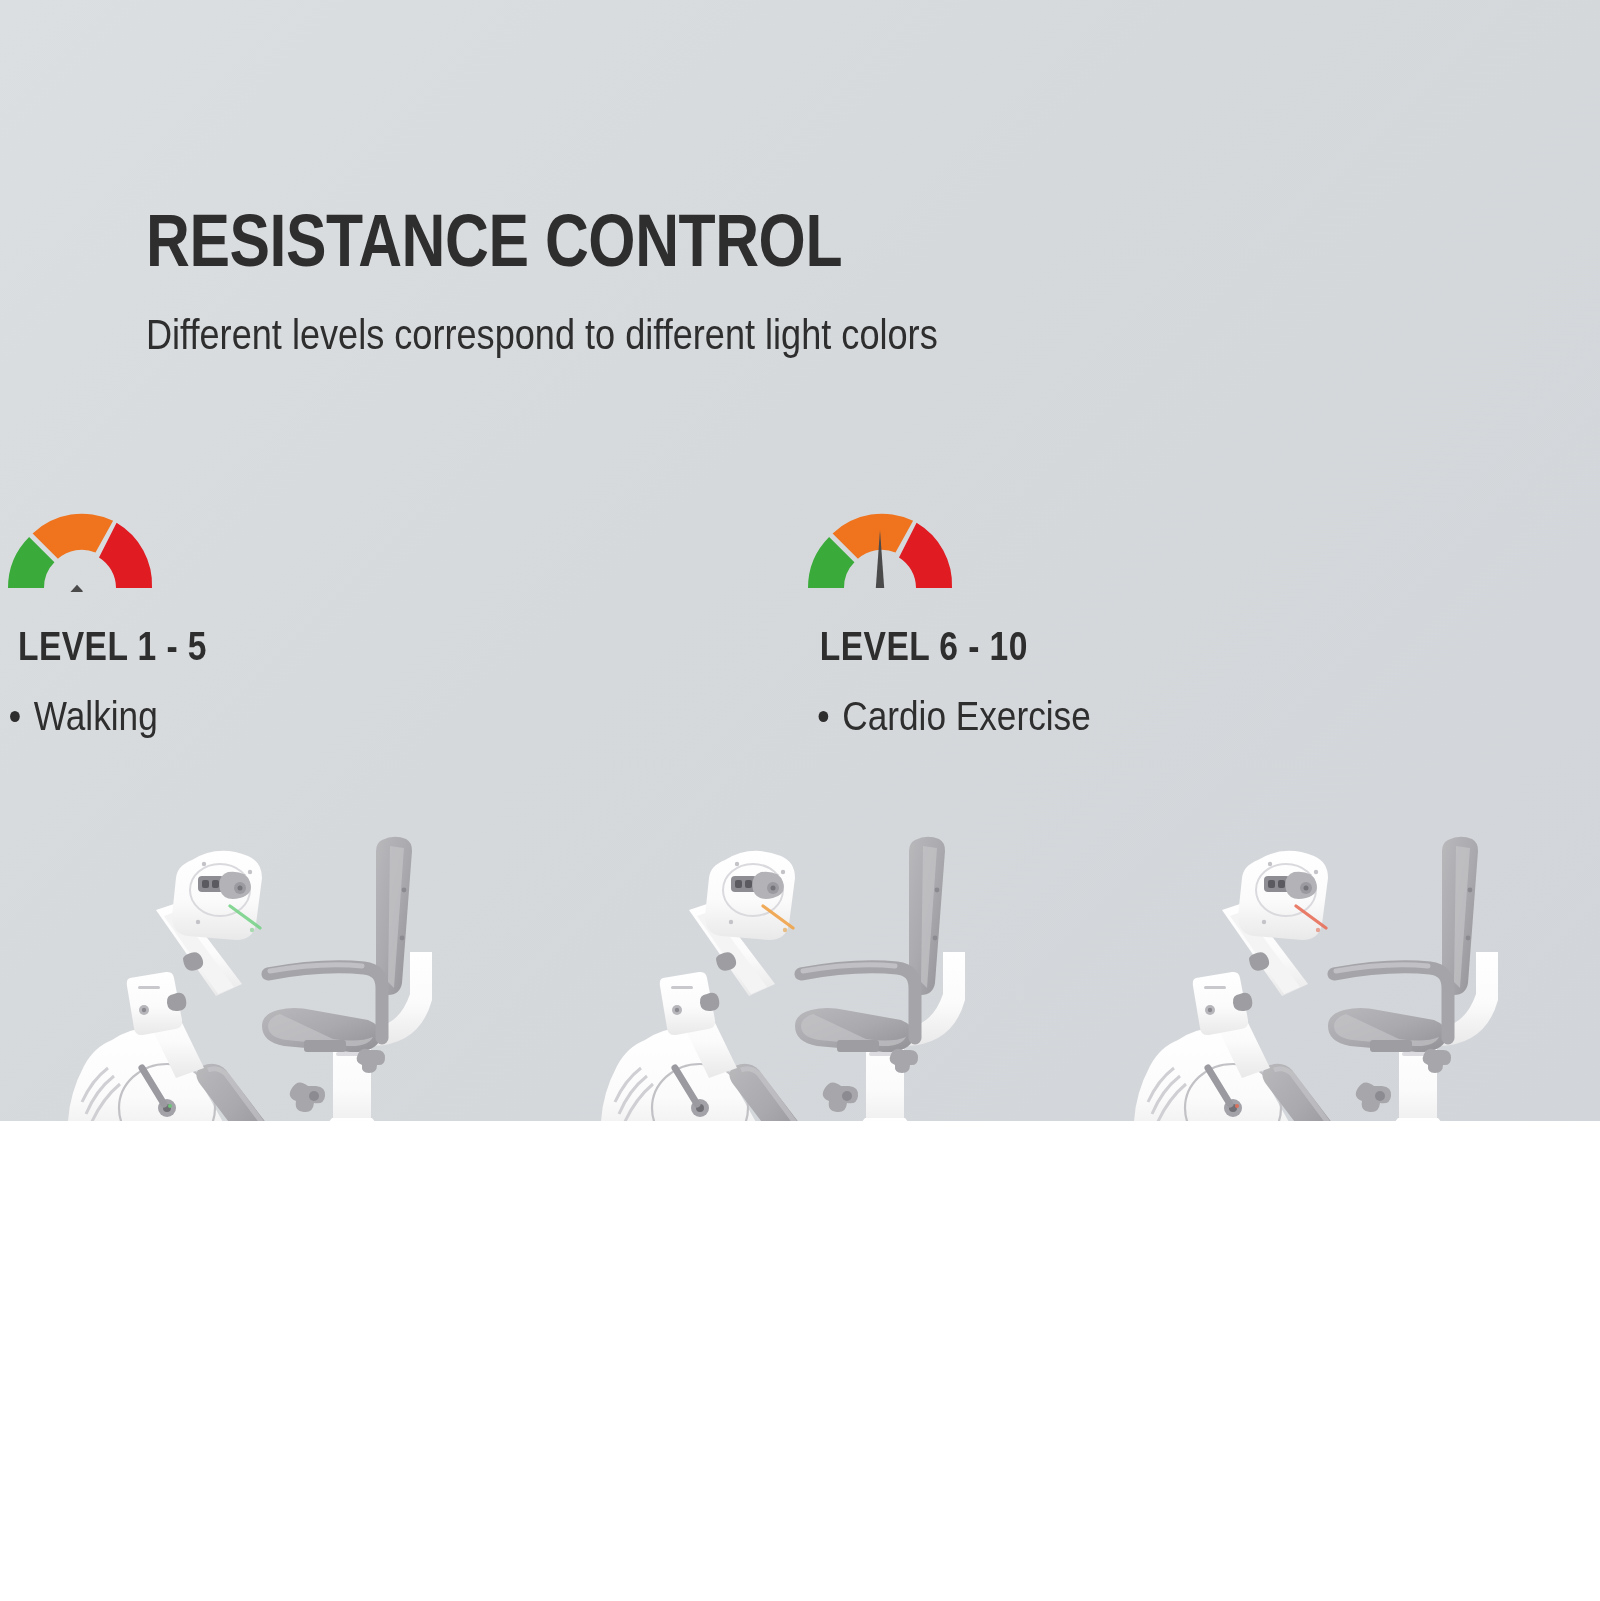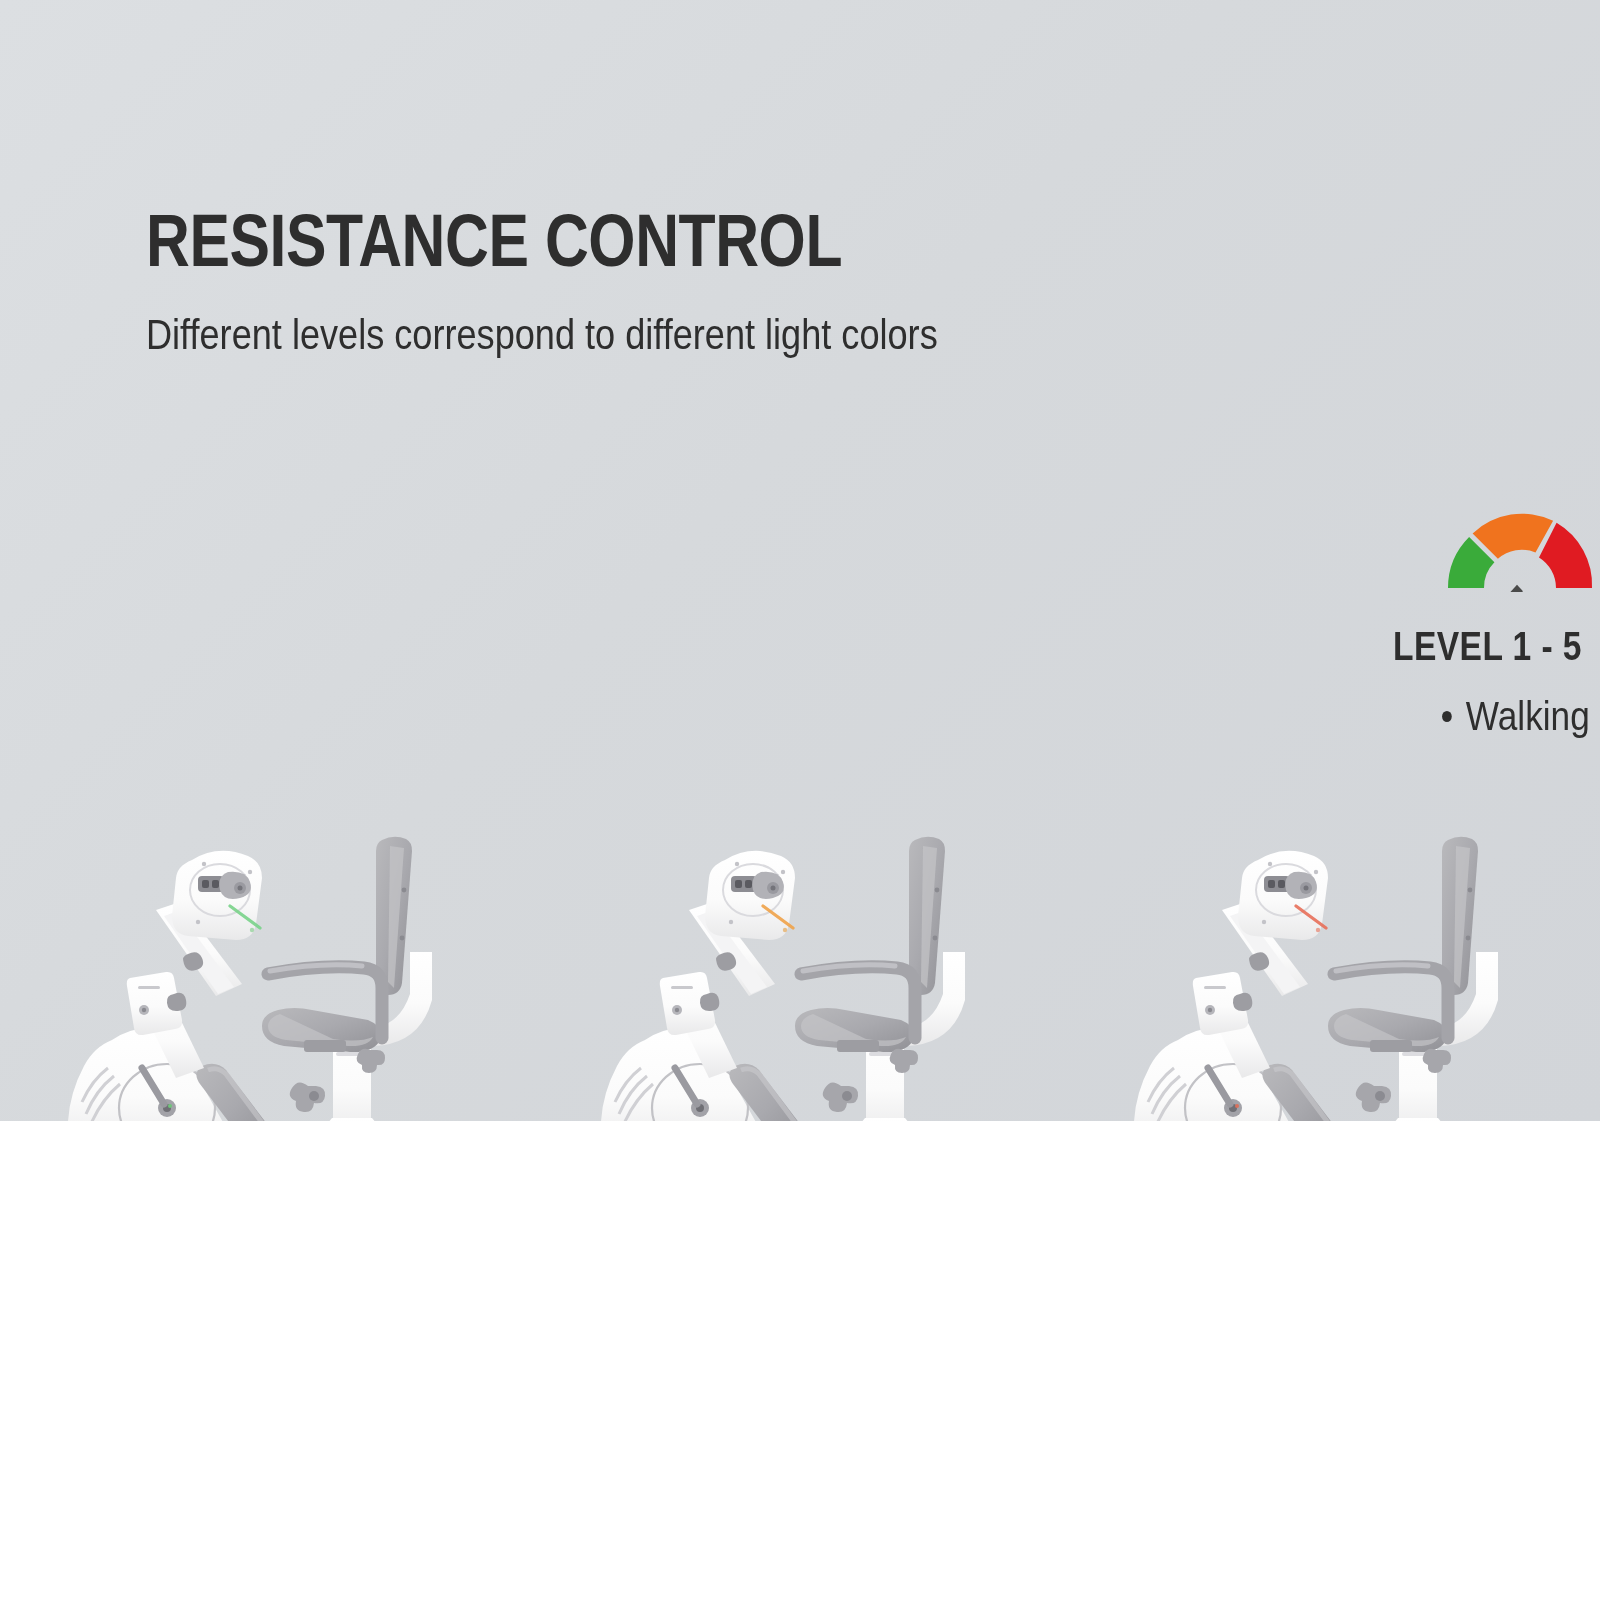--- a/index.html
+++ b/index.html
@@ -67,21 +67,21 @@
     position: absolute;
     left: 0;
     top: 500px;
     width: 1600px;
     display: flex;
   }
   .level-col {
     flex: 1 1 0;
     display: flex;
     flex-direction: column;
-    align-items: flex-end;
+    align-items: flex-start;
   }
   .gauge-wrap {
     width: 160px;
     height: 92px;
     position: relative;
   }
   .gauge-svg { display: block; width: 160px; height: 92px; }
 
   .level-title {
     margin-top: 32px;
@@ -174,20 +174,39 @@
           </g>
         </svg>
       </div>
       <div class="level-title">LEVEL 1 - 5</div>
       <div class="level-bullet">
         <span class="bullet-dot"></span>
         <span>Walking</span>
       </div>
     </div>
 
+    <div class="level-col">
+      <div class="gauge-wrap">
+        <svg class="gauge-svg" viewBox="0 0 160 92">
+          <g>
+            <path d="M 8 88 A 72 72 0 0 1 29.1 36.9 L 54.4 62.2 A 36 36 0 0 0 44 88 Z" fill="#3aab3a"></path>
+            <path d="M 32.6 33.4 A 72 72 0 0 1 113.1 20.8 L 95.5 52.4 A 36 36 0 0 0 57.9 58.7 Z" fill="#f0731e"></path>
+            <path d="M 116.6 22.8 A 72 72 0 0 1 152 88 L 116 88 A 36 36 0 0 0 99 57.4 Z" fill="#e01b22"></path>
+          </g>
+          <g transform="rotate(0 80 88)">
+            <path d="M 75.8 88 L 84.2 88 L 80 30 Z" fill="#4a4a4a"></path>
+          </g>
+        </svg>
+      </div>
+      <div class="level-title">LEVEL 6 - 10</div>
+      <div class="level-bullet">
+        <span class="bullet-dot"></span>
+        <span>Cardio Exercise</span>
+      </div>
+    </div>
 
 
   </div>
 
   <div class="bikes-row">
 
     <div class="bike-cell">
       <svg class="bike-svg" viewBox="0 0 430 400">
         <defs>
           <linearGradient id="frameG1" x1="0" y1="0" x2="0" y2="1">

